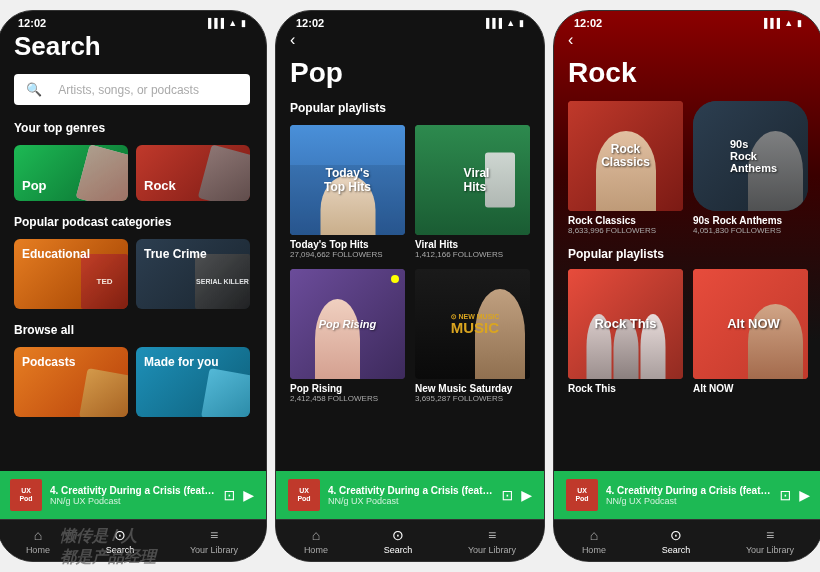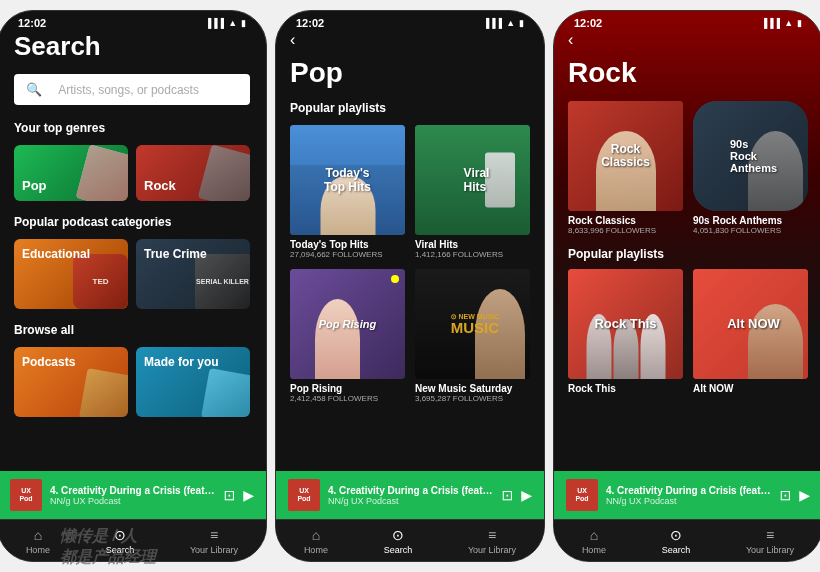--- a/index.html
+++ b/index.html
@@ -419,21 +419,21 @@
           <span class="genre-card-label">Rock</span>
           <div style="position:absolute;right:-4px;bottom:-4px;width:50px;height:55px;border-radius:4px;background:linear-gradient(135deg,#888,#555);transform:rotate(15deg);opacity:0.8;"></div>
         </div>
       </div>
 
       <div class="section-label">Popular podcast categories</div>
 
       <div class="podcast-grid">
         <div class="podcast-card" style="background: linear-gradient(135deg, #e67e22, #a04000);">
           <span class="podcast-card-label">Educational</span>
-          <div style="position:absolute;right:0;bottom:0;width:55px;height:55px;background:linear-gradient(135deg,#c0392b,#7b1a14);border-radius:8px;opacity:0.85;display:flex;align-items:center;justify-content:center;font-size:8px;color:#fff;font-weight:700;">TED</div>
+          <div style="position:absolute;right:0;bottom:0;width:47px;height:55px;background:linear-gradient(135deg,#c0392b,#7b1a14);border-radius:2px;opacity:0.85;display:flex;align-items:center;justify-content:center;font-size:8px;color:#fff;font-weight:700;">TED</div>
         </div>
         <div class="podcast-card" style="background: linear-gradient(135deg, #2c3e50, #1a252f);">
           <span class="podcast-card-label">True Crime</span>
           <div style="position:absolute;right:0;bottom:0;width:55px;height:55px;background:linear-gradient(135deg,#555,#222);border-radius:2px;opacity:0.85;display:flex;align-items:center;justify-content:center;font-size:7px;color:#fff;font-weight:700;text-align:center;">SERIAL KILLER</div>
         </div>
       </div>
 
       <div class="section-label">Browse all</div>
 
       <div class="browse-grid">

